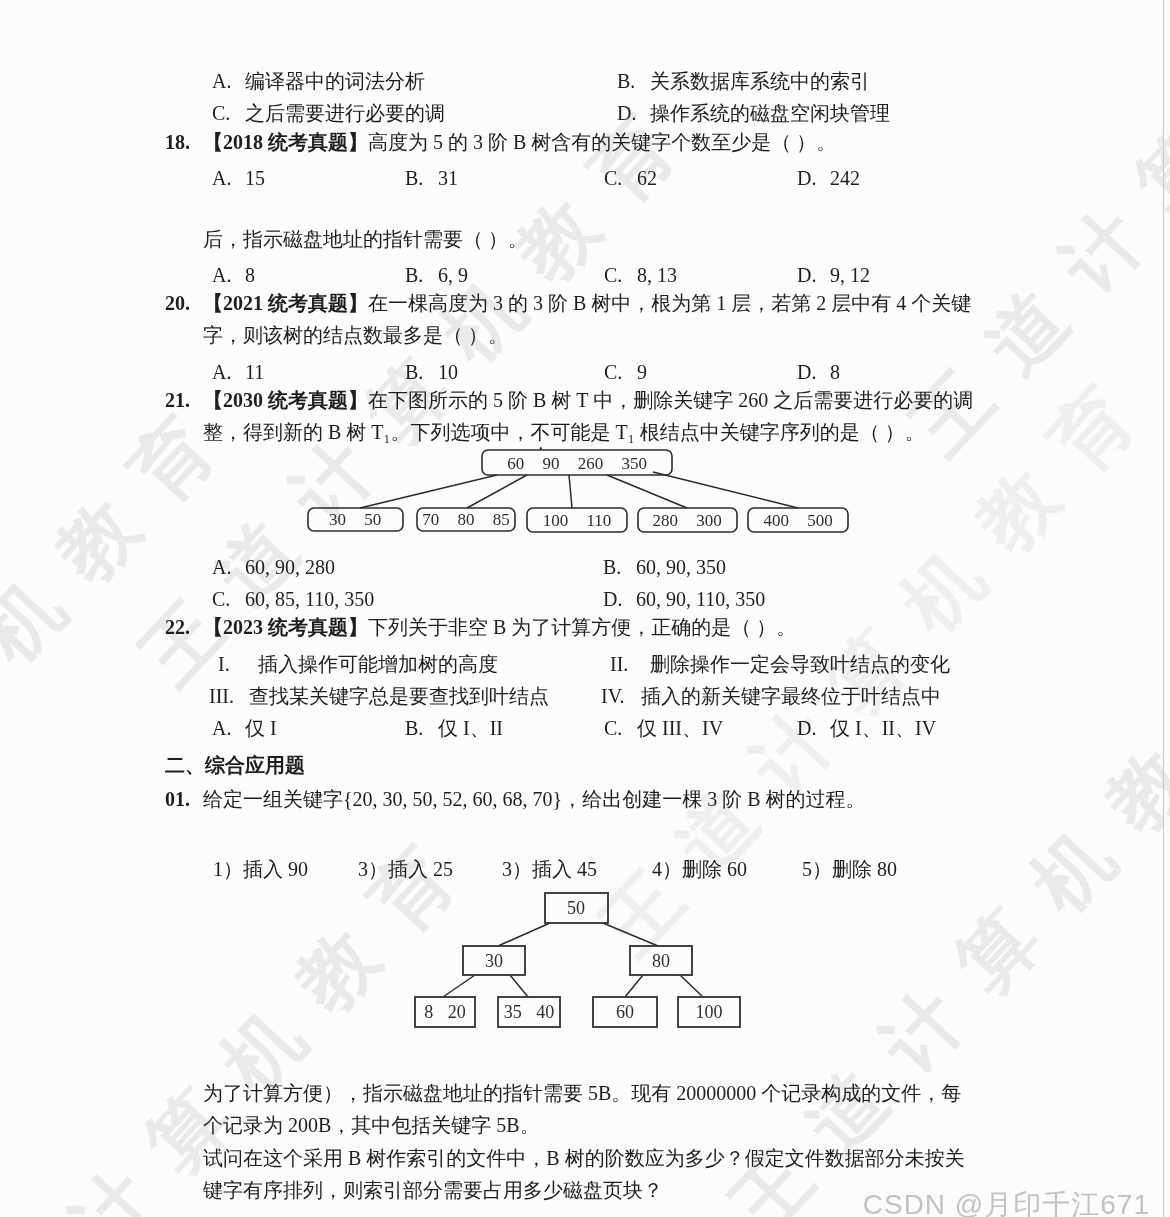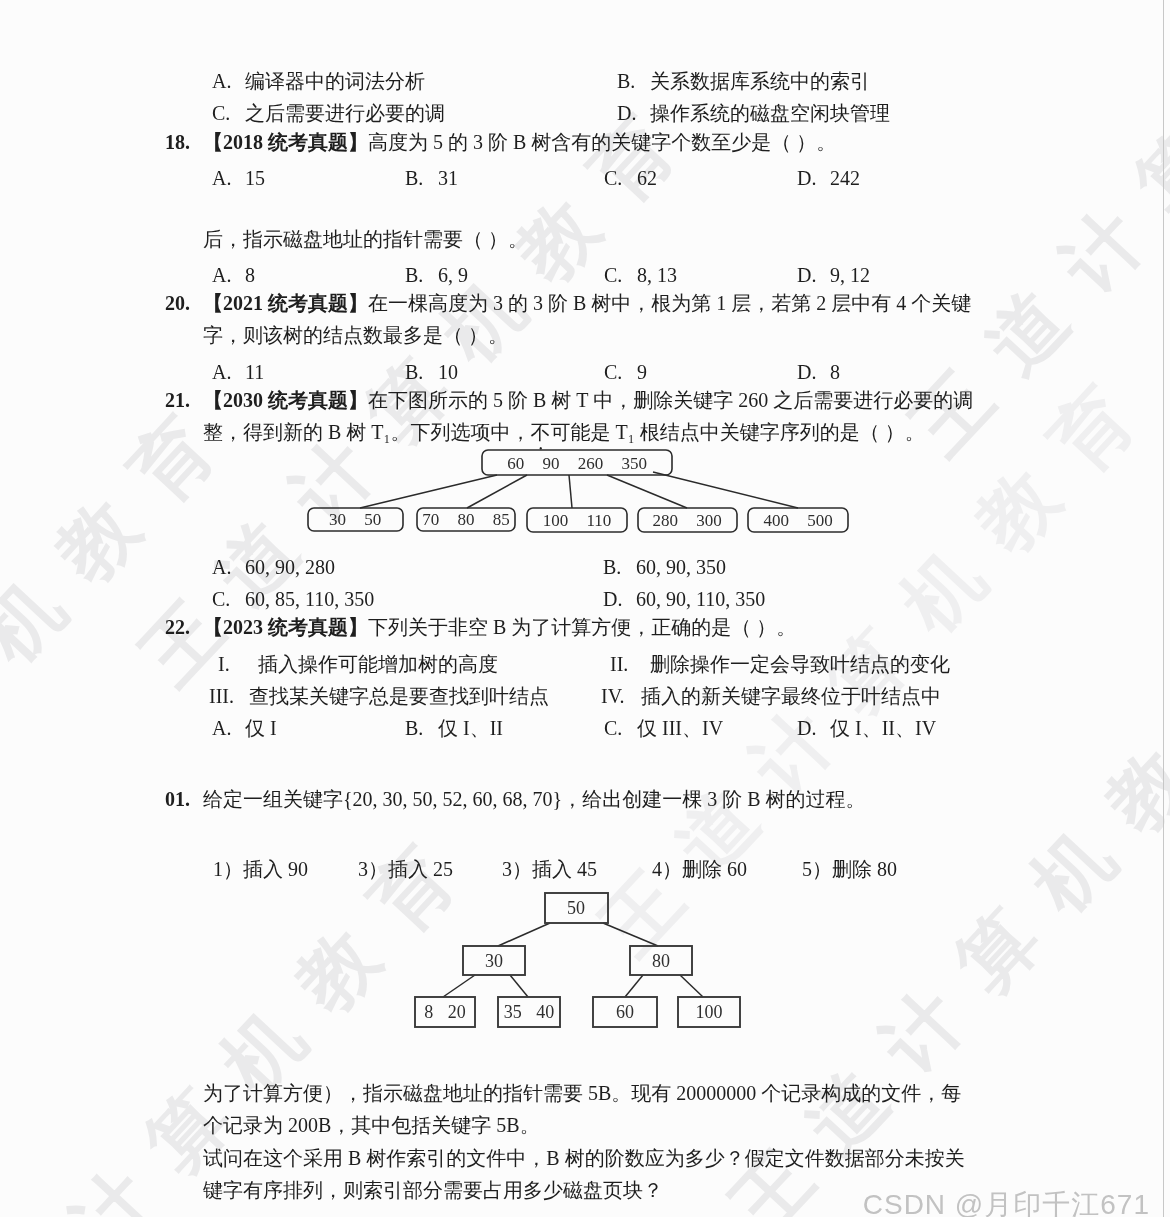--- a/index.html
+++ b/index.html
@@ -164,20 +164,23 @@
       <span class="opt" style="left:44px"><span class="rlabel">III.</span><span>查找某关键字总是要查找到叶结点</span></span>
       <span class="opt" style="left:436px"><span class="rlabel">IV.</span><span>插入的新关键字最终位于叶结点中</span></span>
     </div>
     <div class="row" style="top:712px">
       <span class="opt" style="left:47px"><span class="olabel">A.</span><span>仅 I</span></span>
       <span class="opt" style="left:240px"><span class="olabel">B.</span><span>仅 I、II</span></span>
       <span class="opt" style="left:439px"><span class="olabel">C.</span><span>仅 III、IV</span></span>
       <span class="opt" style="left:632px"><span class="olabel">D.</span><span>仅 I、II、IV</span></span>
     </div>
 
+    <div class="row section-title" style="top:753px">
+      <span>二、综合应用题</span>
+    </div>
 
     <div class="row" style="top:787px">
       <span class="qnum">01.</span><span>给定一组关键字{20, 30, 50, 52, 60, 68, 70}，给出创建一棵 3 阶 B 树的过程。</span>
     </div>
 
     <div class="row" style="top:853px">
       <span class="opt" style="left:48px">1）插入 90</span>
       <span class="opt" style="left:193px">3）插入 25</span>
       <span class="opt" style="left:337px">3）插入 45</span>
       <span class="opt" style="left:487px">4）删除 60</span>

